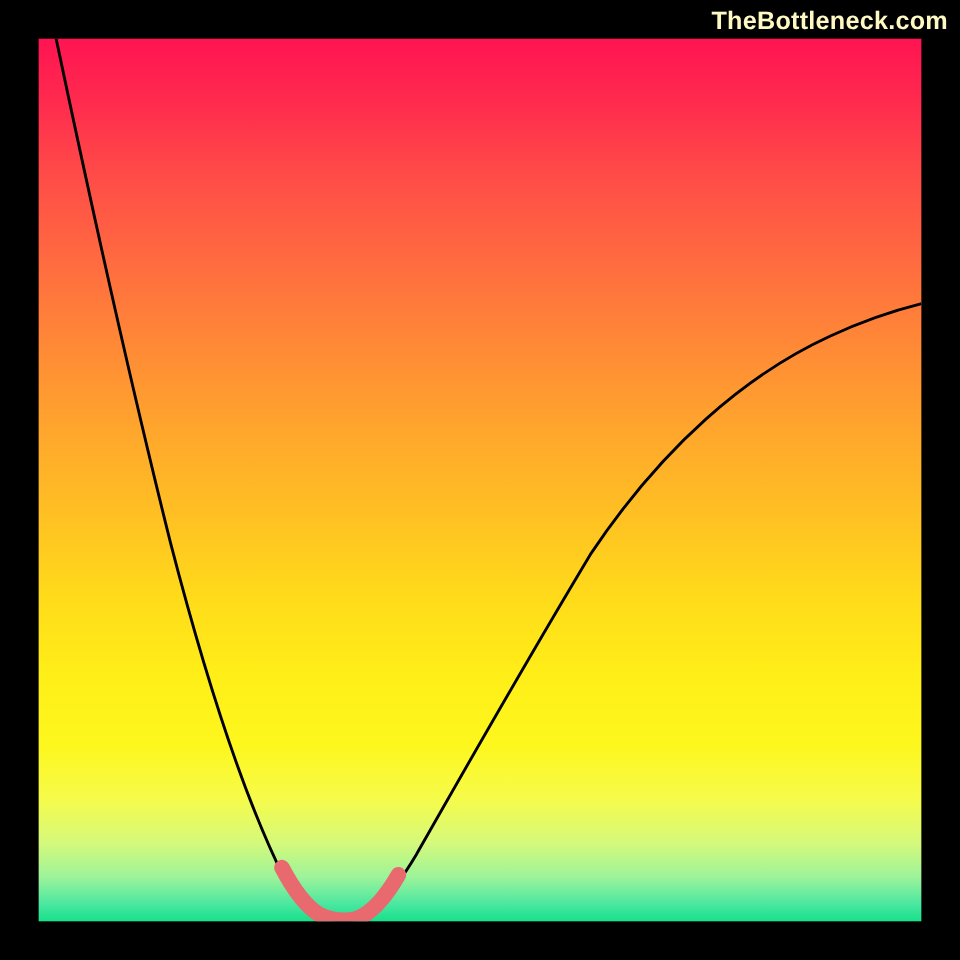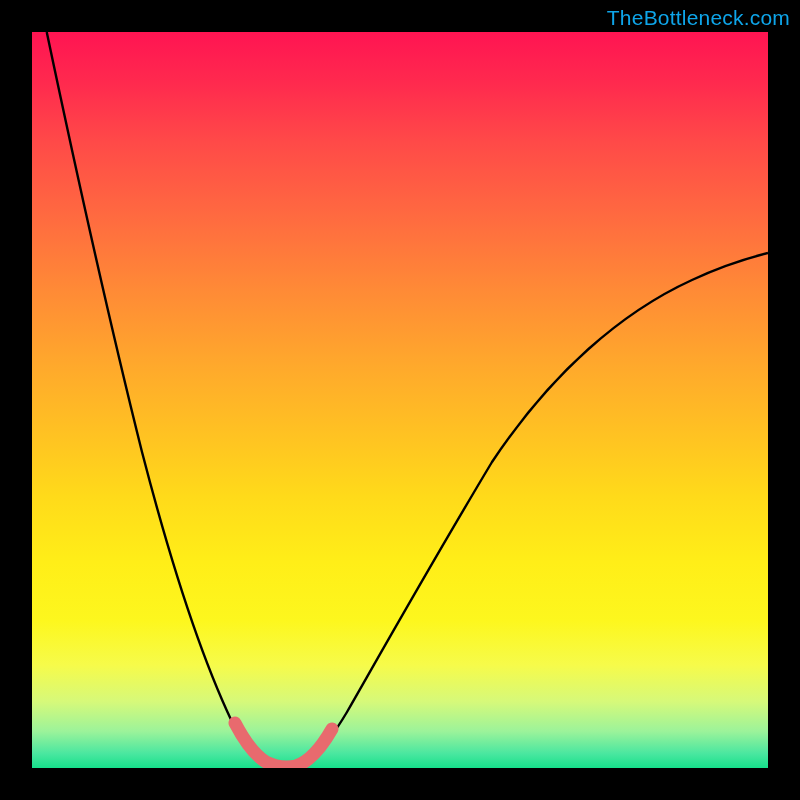--- a/index.html
+++ b/index.html
@@ -52,24 +52,24 @@
   .curve-svg {
     position: absolute;
     inset: 0;
     width: 736px;
     height: 736px;
   }
   .watermark {
     position: absolute;
     top: 6px;
     right: 10px;
-    color: #0ea5e9;
+    color: #fef9c3;
     font-size: 21px;
     letter-spacing: 0.2px;
-    font-weight: 400;
+    font-weight: 700;
   }
 </style>
 </head>
 <body>
 
 <div class="frame">
 
   <div class="watermark">TheBottleneck.com</div>
 
   <div class="plot-area">

